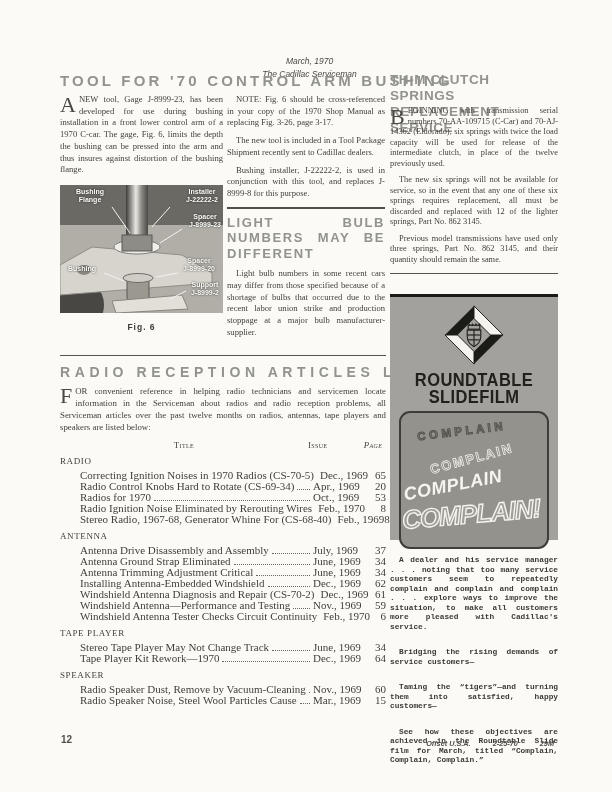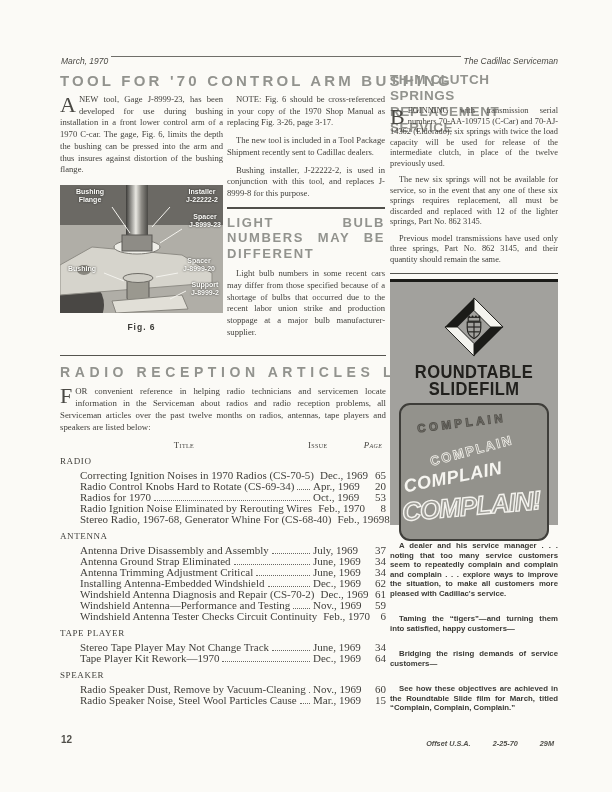--- a/index.html
+++ b/index.html
@@ -1,20 +1,20 @@
 <!DOCTYPE html>
 <html><head>
 <meta charset="utf-8">
 <style>
   html,body{margin:0;padding:0;background:#d9d7d2;}
   .page{position:relative;width:612px;height:792px;margin:0 auto;background:#fbfaf6;overflow:hidden;
         font-family:"Liberation Serif", serif;color:#403f3b;}
   
-  .masthead{position:absolute;left:61px;right:54px;top:56px;display:flex;align-items:flex-start;
-            font-family:"Liberation Sans", sans-serif;font-style:italic;font-size:8.5px;color:#4a4944;}
+  .masthead{position:absolute;left:61px;right:54px;top:56px;display:flex;align-items:center;
+            font-family:"Liberation Sans", sans-serif;font-style:italic;font-size:8.5px;color:#4a4944;flex-direction:column;}
   .masthead .mrule{flex:1;border-bottom:1px solid #6f6e69;margin:0 3px 2px 3px;}
   
   .headline{font-family:"Liberation Sans", sans-serif;font-weight:bold;color:#92938e;white-space:nowrap;}
   .h-tool{position:absolute;left:60px;top:72px;font-size:15px;letter-spacing:3.2px;}
   .h-clutch{position:absolute;left:390px;top:72px;width:168px;font-size:13.5px;letter-spacing:.6px;
             line-height:16px;white-space:normal;}
   .h-bulb{font-family:"Liberation Sans", sans-serif;font-weight:bold;color:#92938e;
           font-size:13px;letter-spacing:1.6px;line-height:15.5px;margin:6px 0 7px 0;}
   .h-radio{position:absolute;left:60px;top:364px;font-size:14px;letter-spacing:4.6px;}
   
@@ -43,38 +43,38 @@
   .tbl-head .th-title{flex:1;text-align:center;}
   .tbl-head .th-issue{width:52px;}
   .tbl-head .th-page{width:26px;text-align:center;font-style:italic;}
   .tsec-name{font-size:9px;letter-spacing:.6px;margin:6px 0 4px 0;}
   .trow{display:flex;font-size:11px;line-height:11px;}
   .trow .rtitle{padding-left:20px;white-space:nowrap;}
   .trow .leader{flex:1;border-bottom:1.2px dotted #6a6964;margin:0 3px 2.5px 3px;}
   .trow .rissue{width:49px;white-space:nowrap;}
   .trow .rpage{width:24px;text-align:right;}
   
-  .ad-panel{background:#a2a19d;border-top:3px solid #1b1b18;margin-top:5px;height:246px;
-            padding-top:14px;box-sizing:border-box;}
+  .ad-panel{background:#a2a19d;border-top:3px solid #1b1b18;margin-top:20px;height:246px;
+            padding-top:7px;box-sizing:border-box;}
   .brand{font-family:"Liberation Sans", sans-serif;font-weight:bold;font-size:16.5px;line-height:15.5px;
          letter-spacing:.4px;color:#21201d;text-align:center;transform:scaleY(1.08);margin-top:3px;}
   .slide{position:relative;width:146px;height:134px;margin:7px auto 0 auto;background:#93928c;
          border:2px solid #3e3d39;border-radius:11px;overflow:hidden;}
   .cword{position:absolute;font-family:"Liberation Sans", sans-serif;font-weight:bold;white-space:nowrap;}
   .cw1{top:12px;left:16px;font-size:11.5px;letter-spacing:3.5px;transform:rotate(-7deg);
        color:rgba(88,86,80,.35);-webkit-text-stroke:1px #57554f;}
   .cw2{top:38px;left:28px;font-size:13px;letter-spacing:2px;transform:rotate(-15deg);
        color:#8d8b84;-webkit-text-stroke:.8px #efeee8;}
   .cw3{top:62px;left:2px;font-size:18px;font-style:italic;letter-spacing:.5px;
        transform:rotate(-11deg);color:#f6f5f0;}
   .cw4{top:86px;left:1px;font-size:26px;font-style:italic;letter-spacing:-1px;
        transform:rotate(-5deg);color:rgba(246,245,240,.12);-webkit-text-stroke:1.4px #f4f3ee;}
   .ad-copy{font-family:"Liberation Sans", sans-serif;font-weight:bold;font-size:7.8px;line-height:9.5px;
            text-align:justify;color:#3a3935;margin-top:8px;}
-  .ad-copy p{margin:16px 0 3px 0;text-indent:9px;}
+  .ad-copy p{margin:16px 0 3px 0;text-indent:9px;font-family:Liberation Mono, monospace;}
   
   .pageno{position:absolute;left:61px;top:734px;font-family:"Liberation Sans", sans-serif;
           font-weight:bold;font-size:10px;color:#504f4a;}
   .imprint{position:absolute;left:390px;top:739px;width:164px;display:flex;justify-content:flex-end;
            gap:22px;font-family:"Liberation Sans", sans-serif;font-weight:bold;font-style:italic;
            font-size:7.3px;color:#504f4a;}
 </style>
 </head>
 <body>
 
@@ -337,22 +337,22 @@
       <div class="slide">
         <span class="cword cw1">COMPLAIN</span>
         <span class="cword cw2">COMPLAIN</span>
         <span class="cword cw3">COMPLAIN</span>
         <span class="cword cw4">COMPLAIN!</span>
       </div>
     </div>
 
     <div class="ad-copy">
       <p>A dealer and his service manager . . . noting that too many service customers seem to repeatedly complain and complain and complain . . . explore ways to improve the situation, to make all customers more pleased with Cadillac's service.</p>
+      <p>Bridging the rising demands of service customers—</p>
       <p>Taming the “tigers”—and turning them into satisfied, happy customers—</p>
-      <p>Bridging the rising demands of service customers—</p>
       <p>See how these objectives are achieved in the Roundtable Slide film for March, titled “Complain, Complain, Complain.”</p>
     </div>
   </div>
 
   <div class="pageno">12</div>
   <div class="imprint">
     <span>Offset U.S.A.</span>
     <span>2-25-70</span>
     <span>29M</span>
   </div>

